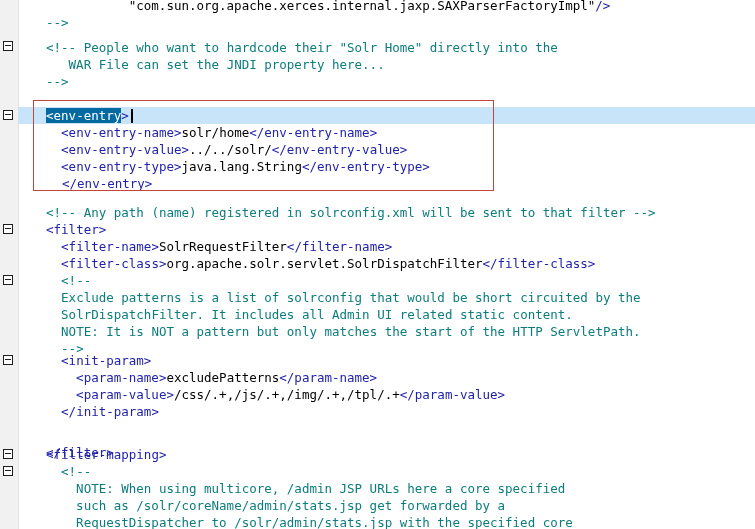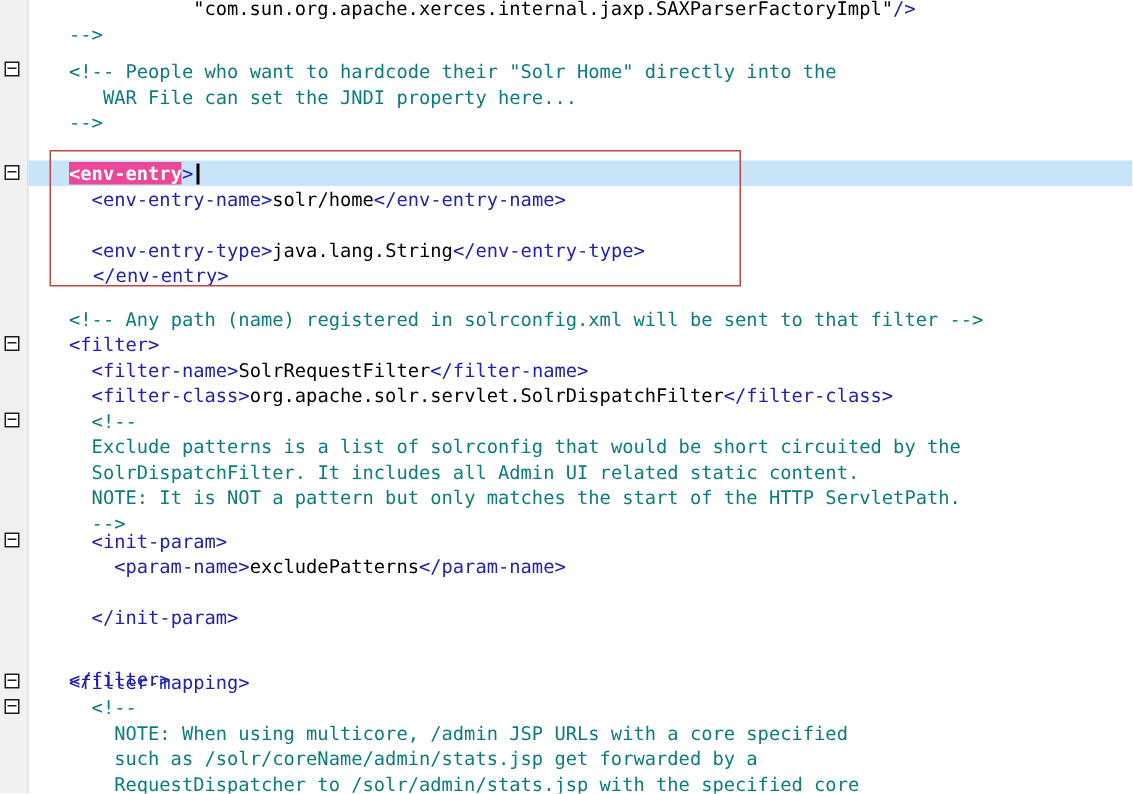--- a/index.html
+++ b/index.html
@@ -80,23 +80,22 @@
   }
   .code-line .txt {
     display: inline;
   }
 
   
   .tok-comment { color: #0d7c7c; }
   .tok-tag     { color: #2222aa; }
   .tok-text    { color: #000000; }
   .tok-sel {
-    background: #ec4899;
+    background: #0369a1;
     color: #ffffff;
-    font-weight: bold;
   }
 
   
   #current-line-highlight {
     position: absolute;
     left: 19px;
     right: 0;
     height: 17px;
     background: #c8e4f8;
     z-index: 1;
@@ -150,40 +149,42 @@
   <div id="code-surface">
       <div class="code-line" style="top: -3px;"><span class="ind" style="width: 128.76px;"></span><span class="txt tok-text">"com.sun.org.apache.xerces.internal.jaxp.SAXParserFactoryImpl"</span><span class="txt tok-tag">/&gt;</span></div>
       <div class="code-line" style="top: 14px;"><span class="ind" style="width: 46.04px;"></span><span class="txt tok-comment">--&gt;</span></div>
       <div class="code-line" style="top: 31px;"><span class="ind" style="width: 31px;"></span></div>
       <div class="code-line" style="top: 39px;"><span class="ind" style="width: 46.04px;"></span><span class="txt tok-comment">&lt;!-- People who want to hardcode their "Solr Home" directly into the</span></div>
       <div class="code-line" style="top: 56px;"><span class="ind" style="width: 68.6px;"></span><span class="txt tok-comment">WAR File can set the JNDI property here...</span></div>
       <div class="code-line" style="top: 73px;"><span class="ind" style="width: 46.04px;"></span><span class="txt tok-comment">--&gt;</span></div>
       <div class="code-line" style="top: 90px;"><span class="ind" style="width: 31px;"></span></div>
       <div class="code-line" style="top: 107px;"><span class="ind" style="width: 46.04px;"></span><span class="txt tok-sel">&lt;env-entry</span><span class="txt tok-tag">&gt;</span></div>
       <div class="code-line" style="top: 124px;"><span class="ind" style="width: 61.08px;"></span><span class="txt tok-tag">&lt;env-entry-name&gt;</span><span class="txt tok-text">solr/home</span><span class="txt tok-tag">&lt;/env-entry-name&gt;</span></div>
+      <div class="code-line" style="top: 141px;"><span class="ind" style="width: 61.08px;"></span><span class="txt tok-tag">&lt;env-entry-value&gt;</span><span class="txt tok-text">../../solr/</span><span class="txt tok-tag">&lt;/env-entry-value&gt;</span></div>
       <div class="code-line" style="top: 158px;"><span class="ind" style="width: 61.08px;"></span><span class="txt tok-tag">&lt;env-entry-type&gt;</span><span class="txt tok-text">java.lang.String</span><span class="txt tok-tag">&lt;/env-entry-type&gt;</span></div>
       <div class="code-line" style="top: 175px; margin-left: 16px;"><span class="ind" style="width: 46.04px;"></span><span class="txt tok-tag">&lt;/env-entry&gt;</span></div>
       <div class="code-line" style="top: 192px;"><span class="ind" style="width: 31px;"></span></div>
       <div class="code-line" style="top: 204px;"><span class="ind" style="width: 46.04px;"></span><span class="txt tok-comment">&lt;!-- Any path (name) registered in solrconfig.xml will be sent to that filter --&gt;</span></div>
       <div class="code-line" style="top: 221px;"><span class="ind" style="width: 46.04px;"></span><span class="txt tok-tag">&lt;filter&gt;</span></div>
       <div class="code-line" style="top: 238px;"><span class="ind" style="width: 61.08px;"></span><span class="txt tok-tag">&lt;filter-name&gt;</span><span class="txt tok-text">SolrRequestFilter</span><span class="txt tok-tag">&lt;/filter-name&gt;</span></div>
       <div class="code-line" style="top: 255px;"><span class="ind" style="width: 61.08px;"></span><span class="txt tok-tag">&lt;filter-class&gt;</span><span class="txt tok-text">org.apache.solr.servlet.SolrDispatchFilter</span><span class="txt tok-tag">&lt;/filter-class&gt;</span></div>
       <div class="code-line" style="top: 272px;"><span class="ind" style="width: 61.08px;"></span><span class="txt tok-comment">&lt;!--</span></div>
       <div class="code-line" style="top: 289px;"><span class="ind" style="width: 61.08px;"></span><span class="txt tok-comment">Exclude patterns is a list of solrconfig that would be short circuited by the</span></div>
       <div class="code-line" style="top: 306px;"><span class="ind" style="width: 61.08px;"></span><span class="txt tok-comment">SolrDispatchFilter. It includes all Admin UI related static content.</span></div>
       <div class="code-line" style="top: 323px;"><span class="ind" style="width: 61.08px;"></span><span class="txt tok-comment">NOTE: It is NOT a pattern but only matches the start of the HTTP ServletPath.</span></div>
       <div class="code-line" style="top: 340px;"><span class="ind" style="width: 61.08px;"></span><span class="txt tok-comment">--&gt;</span></div>
       <div class="code-line" style="top: 352px;"><span class="ind" style="width: 61.08px;"></span><span class="txt tok-tag">&lt;init-param&gt;</span></div>
       <div class="code-line" style="top: 369px;"><span class="ind" style="width: 76.12px;"></span><span class="txt tok-tag">&lt;param-name&gt;</span><span class="txt tok-text">excludePatterns</span><span class="txt tok-tag">&lt;/param-name&gt;</span></div>
+      <div class="code-line" style="top: 386px;"><span class="ind" style="width: 76.12px;"></span><span class="txt tok-tag">&lt;param-value&gt;</span><span class="txt tok-text">/css/.+,/js/.+,/img/.+,/tpl/.+</span><span class="txt tok-tag">&lt;/param-value&gt;</span></div>
       <div class="code-line" style="top: 403px;"><span class="ind" style="width: 61.08px;"></span><span class="txt tok-tag">&lt;/init-param&gt;</span></div>
       <div class="code-line" style="top: 420px; margin-top: 24px;"><span class="ind" style="width: 46.04px;"></span><span class="txt tok-tag">&lt;/filter&gt;</span></div>
       <div class="code-line" style="top: 437px;"><span class="ind" style="width: 31px;"></span></div>
       <div class="code-line" style="top: 446px;"><span class="ind" style="width: 46.04px;"></span><span class="txt tok-tag">&lt;filter-mapping&gt;</span></div>
       <div class="code-line" style="top: 463px;"><span class="ind" style="width: 61.08px;"></span><span class="txt tok-comment">&lt;!--</span></div>
-      <div class="code-line" style="top: 480px;"><span class="ind" style="width: 76.12px;"></span><span class="txt tok-comment">NOTE: When using multicore, /admin JSP URLs with a core specified</span></div>
+      <div class="code-line" style="top: 480px;"><span class="ind" style="width: 76.12px;"></span><span class="txt tok-comment">NOTE: When using multicore, /admin JSP URLs here a core specified</span></div>
       <div class="code-line" style="top: 497px;"><span class="ind" style="width: 76.12px;"></span><span class="txt tok-comment">such as /solr/coreName/admin/stats.jsp get forwarded by a</span></div>
       <div class="code-line" style="top: 514px;"><span class="ind" style="width: 76.12px;"></span><span class="txt tok-comment">RequestDispatcher to /solr/admin/stats.jsp with the specified core</span></div>
     </div>
 
   <div id="caret" style="left: 131px; top: 109px;"></div>
 
   <div id="red-box" style="left: 33px; top: 100px; width: 461px; height: 91px;"></div>
 
 </div>
 

